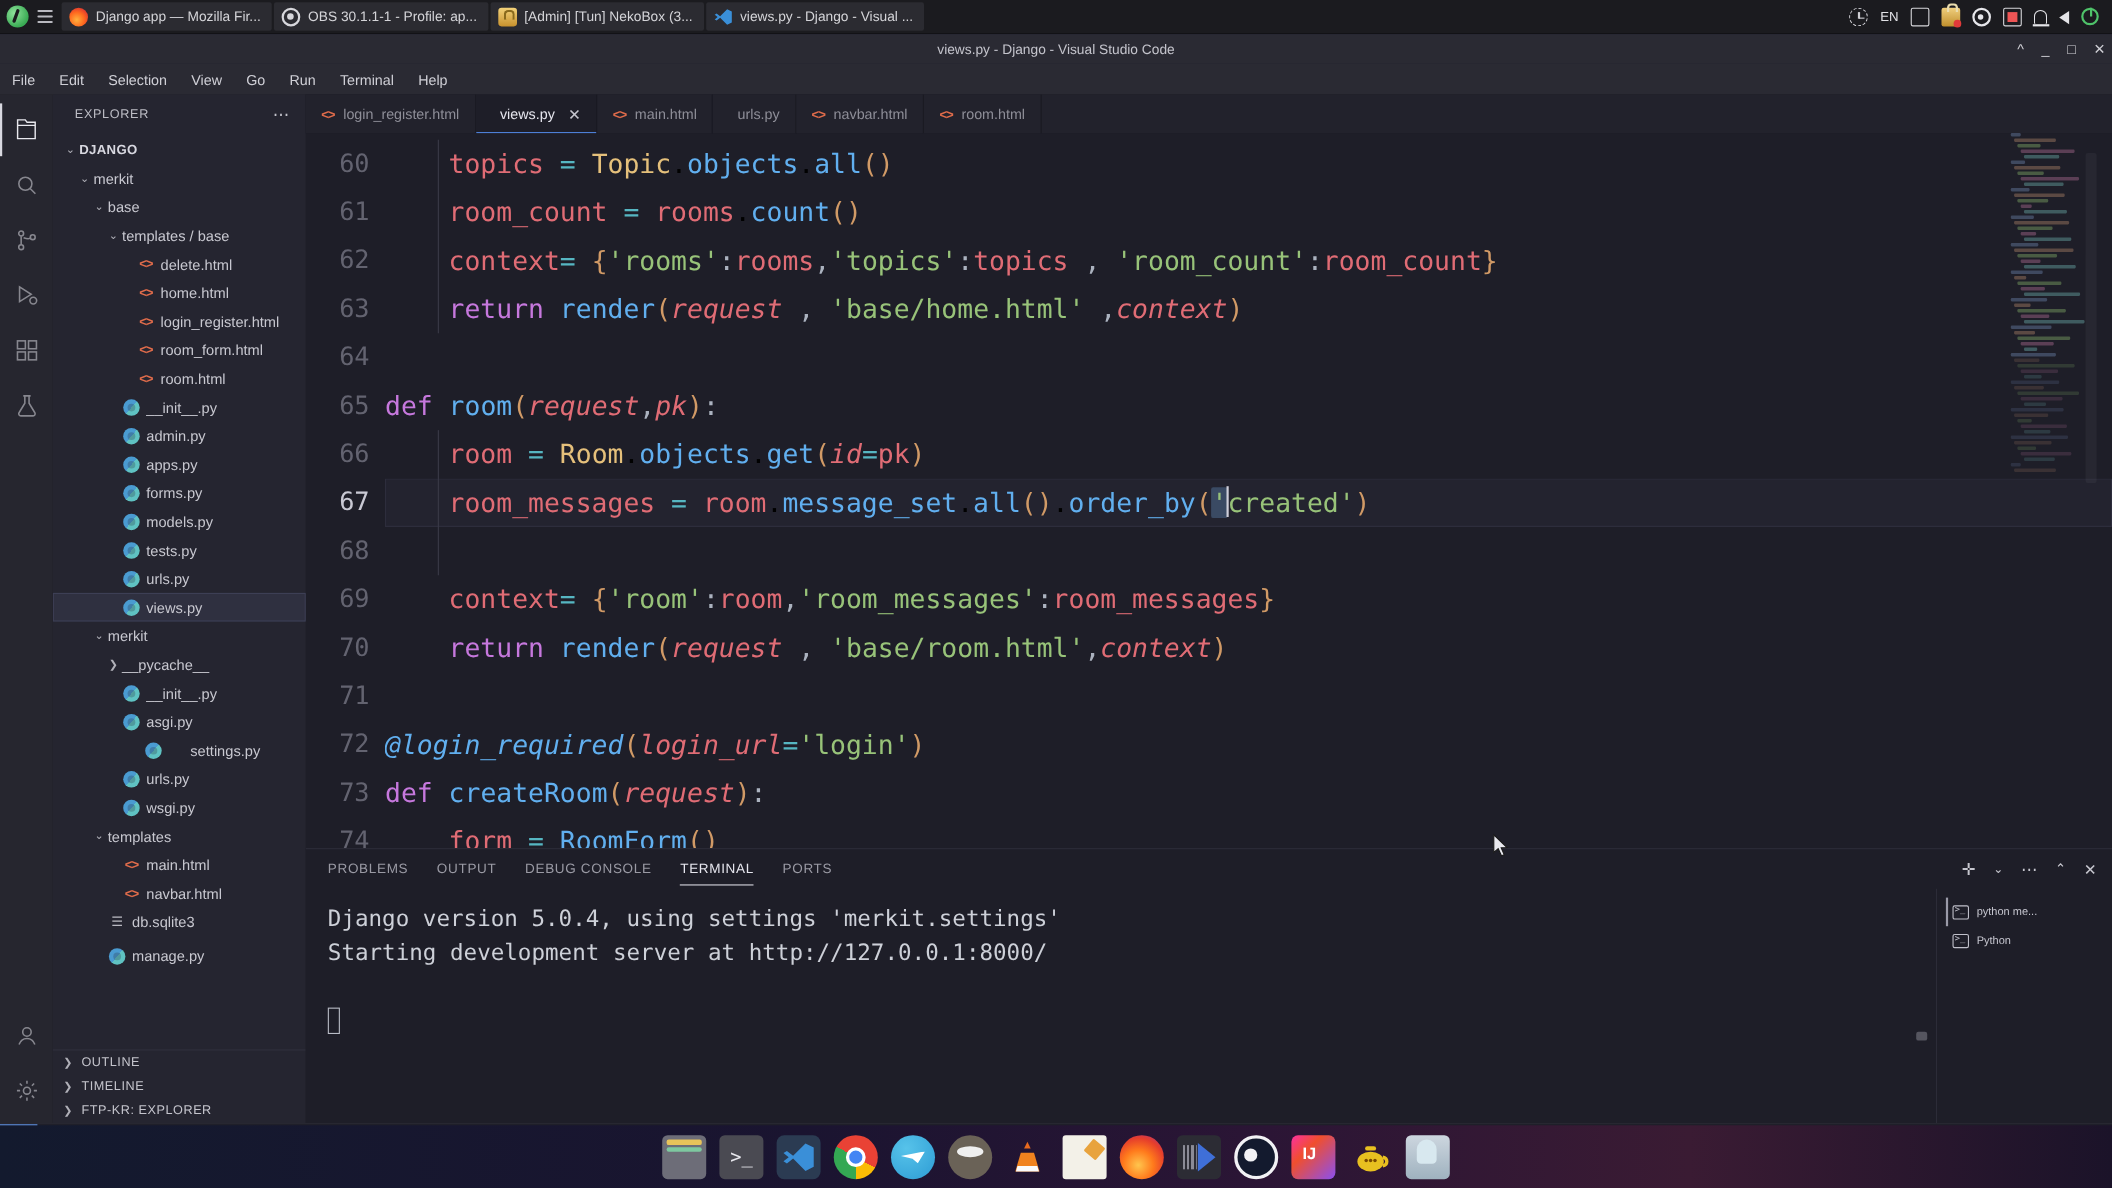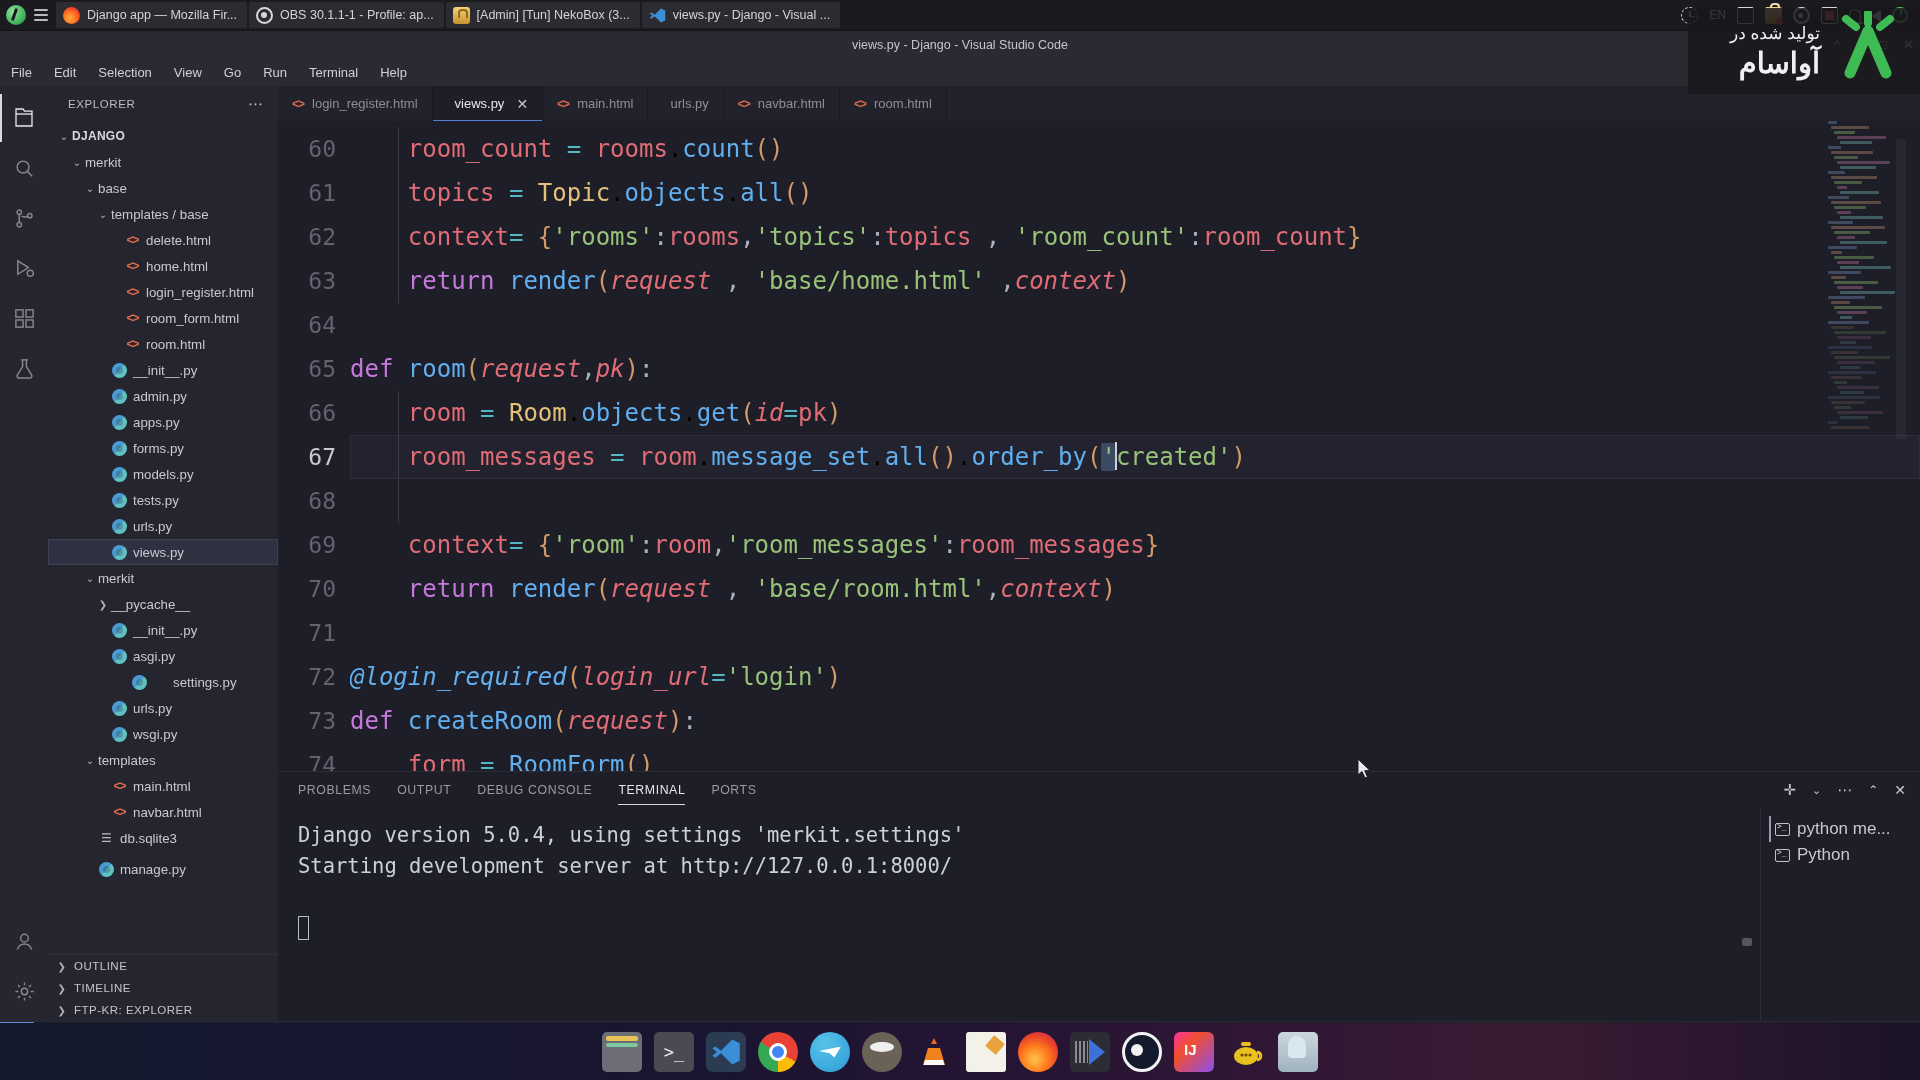--- a/index.html
+++ b/index.html
@@ -169,21 +169,21 @@
   .ptab.active { color: #e6e6ee; }
   .ptab.active::after{content:"";position:absolute;left:0;right:0;bottom:0;height:1.5px;background:#d8d8e0;}
   .panel-actions { margin-left: auto; display:flex; align-items:center; gap:16px; padding-right: 14px; color:#c6c6ce; font-size:15px;}
   .panel-body { flex: 1; display: flex; min-height: 0; }
   .term {
     flex: 1; padding: 12px 0 0 20px; font-family: "DejaVu Sans Mono", monospace;
     font-size: 20.5px; line-height: 31px; color: #cdd0d8; position: relative; min-width: 0; overflow: hidden;
   }
   .term-cursor { display:inline-block; width: 11px; height: 24px; border: 1.5px solid #b9bcc6; vertical-align: -5px;}
   .term-list { width: 160px; flex: 0 0 160px; border-left: 1px solid #2c2c38; padding: 8px 0 0 8px;}
-  .tl-item { height: 26px; display:flex; align-items:center; gap:7px; font-size: 17px; color:#c7c7d0; padding-left:6px;}
+  .tl-item { height: 26px; display:flex; align-items:center; gap:7px; font-size: 10px; color:#c7c7d0; padding-left:6px;}
   .tl-item.active { border-left: 2px solid #9a9aa8; padding-left: 4px;}
   .tl-ico { width:15px;height:13px;border:1.4px solid #c0c0ca;border-radius:2px;position:relative;flex:0 0 15px;}
   .tl-ico::after{content:">_";position:absolute;left:1px;top:-2px;font-size:8px;color:#c0c0ca;font-family:"DejaVu Sans Mono",monospace;}
 
   
   .statusbar {
     height: 26px; background: #1d1d27; display: flex; align-items: center;
     font-size: 12.2px; color: #c3c3cb; border-top: 1px solid #2a2a34;
   }
   .sb-remote { background: #5b8ad6; color: #fff; height: 26px; display:flex; align-items:center; padding: 0 10px; font-size: 13px;}
@@ -617,22 +617,22 @@
               <div class="cline">69</div>
               <div class="cline">70</div>
               <div class="cline">71</div>
               <div class="cline">72</div>
               <div class="cline">73</div>
               <div class="cline">74</div>
             </div>
           <div class="codecol" id="codecol">
             <div class="indentline" style="left:48px;top:6px;height:176px;"></div>
             <div class="indentline" style="left:48px;top:270px;height:132px;"></div>
-          <div class="cline">    <span class="c-var">room_count</span> <span class="c-op">=</span> <span class="c-var">rooms</span>.<span class="c-fn">count</span><span class="c-paren1">(</span><span class="c-paren1">)</span></div>
-              <div class="cline">    <span class="c-var">topics</span> <span class="c-op">=</span> <span class="c-cls">Topic</span>.<span class="c-fn">objects</span>.<span class="c-fn">all</span><span class="c-paren1">(</span><span class="c-paren1">)</span></div>
+          <div class="cline">    <span class="c-var">topics</span> <span class="c-op">=</span> <span class="c-cls">Topic</span>.<span class="c-fn">objects</span>.<span class="c-fn">all</span><span class="c-paren1">(</span><span class="c-paren1">)</span></div>
+              <div class="cline">    <span class="c-var">room_count</span> <span class="c-op">=</span> <span class="c-var">rooms</span>.<span class="c-fn">count</span><span class="c-paren1">(</span><span class="c-paren1">)</span></div>
               <div class="cline">    <span class="c-var">context</span><span class="c-op">=</span> <span class="c-paren1">{</span><span class="c-str">'rooms'</span><span class="c-punc">:</span><span class="c-var">rooms</span><span class="c-punc">,</span><span class="c-str">'topics'</span><span class="c-punc">:</span><span class="c-var">topics</span> <span class="c-punc">,</span> <span class="c-str">'room_count'</span><span class="c-punc">:</span><span class="c-var">room_count</span><span class="c-paren1">}</span></div>
               <div class="cline">    <span class="c-kw">return</span> <span class="c-fn">render</span><span class="c-paren1">(</span><span class="c-param">request</span> <span class="c-punc">,</span> <span class="c-str">'base/home.html'</span> <span class="c-punc">,</span><span class="c-param">context</span><span class="c-paren1">)</span></div>
               <div class="cline"></div>
               <div class="cline"><span class="c-kw">def</span> <span class="c-fn">room</span><span class="c-paren1">(</span><span class="c-param">request</span><span class="c-punc">,</span><span class="c-param">pk</span><span class="c-paren1">)</span><span class="c-punc">:</span></div>
               <div class="cline">    <span class="c-var">room</span> <span class="c-op">=</span> <span class="c-cls">Room</span>.<span class="c-fn">objects</span>.<span class="c-fn">get</span><span class="c-paren1">(</span><span class="c-param">id</span><span class="c-op">=</span><span class="c-var">pk</span><span class="c-paren1">)</span></div>
               <div class="cline cur">    <span class="c-var">room_messages</span> <span class="c-op">=</span> <span class="c-var">room</span>.<span class="c-fn">message_set</span>.<span class="c-fn">all</span><span class="c-paren1">(</span><span class="c-paren1">)</span>.<span class="c-fn">order_by</span><span class="c-paren1">(</span><span class="c-str"><span class="sel-brace">'</span><span class="cursor"></span>created'</span><span class="c-paren1">)</span></div>
               <div class="cline"></div>
               <div class="cline">    <span class="c-var">context</span><span class="c-op">=</span> <span class="c-paren1">{</span><span class="c-str">'room'</span><span class="c-punc">:</span><span class="c-var">room</span><span class="c-punc">,</span><span class="c-str">'room_messages'</span><span class="c-punc">:</span><span class="c-var">room_messages</span><span class="c-paren1">}</span></div>
               <div class="cline">    <span class="c-kw">return</span> <span class="c-fn">render</span><span class="c-paren1">(</span><span class="c-param">request</span> <span class="c-punc">,</span> <span class="c-str">'base/room.html'</span><span class="c-punc">,</span><span class="c-param">context</span><span class="c-paren1">)</span></div>
               <div class="cline"></div>
@@ -830,33 +830,18 @@
           <path d="M31 20c5 1 5 7 0 8" stroke="#e8c020" stroke-width="3" fill="none"></path>
           <rect x="15" y="10" width="10" height="4" rx="2" fill="#e8c020"></rect>
           <circle cx="16" cy="23" r="1.6" fill="#7a4a00"></circle>
           <circle cx="20" cy="23" r="1.6" fill="#7a4a00"></circle>
           <circle cx="24" cy="23" r="1.6" fill="#7a4a00"></circle>
         </svg>
     </span>
     <span class="dock-ico dk-blue"></span>
   </div>
 
-  <div class="watermark">
-    <div class="wm-text">
-      <div class="wm-l1">تولید شده در</div>
-      <div class="wm-l2">آواسام</div>
-    </div>
-    <div class="wm-logo">
-      <svg width="84" height="80" viewBox="0 0 84 80">
-        <path d="M42 20 L24 62" stroke="#3fbb55" stroke-width="11" stroke-linecap="round" fill="none"></path>
-        <path d="M42 20 L60 62" stroke="#3fbb55" stroke-width="11" stroke-linecap="round" fill="none"></path>
-        <path d="M42 12 L42 2" stroke="#3fbb55" stroke-width="8" stroke-linecap="round"></path>
-        <path d="M30 16 L20 8" stroke="#3fbb55" stroke-width="8" stroke-linecap="round"></path>
-        <path d="M54 16 L64 8" stroke="#3fbb55" stroke-width="8" stroke-linecap="round"></path>
-      </svg>
-    </div>
-  </div>
 
   <svg class="mouse-cursor" style="left:1357px;top:758px" width="16" height="22" viewBox="0 0 16 22">
     <path d="M1 1 L1 17 L5 13.5 L8 20 L10.5 19 L7.7 12.7 L13 12.5 Z" fill="#e9e9ef" stroke="#1a1a1a" stroke-width="1"></path>
   </svg>
 
 </div>
 
 </body></html>

